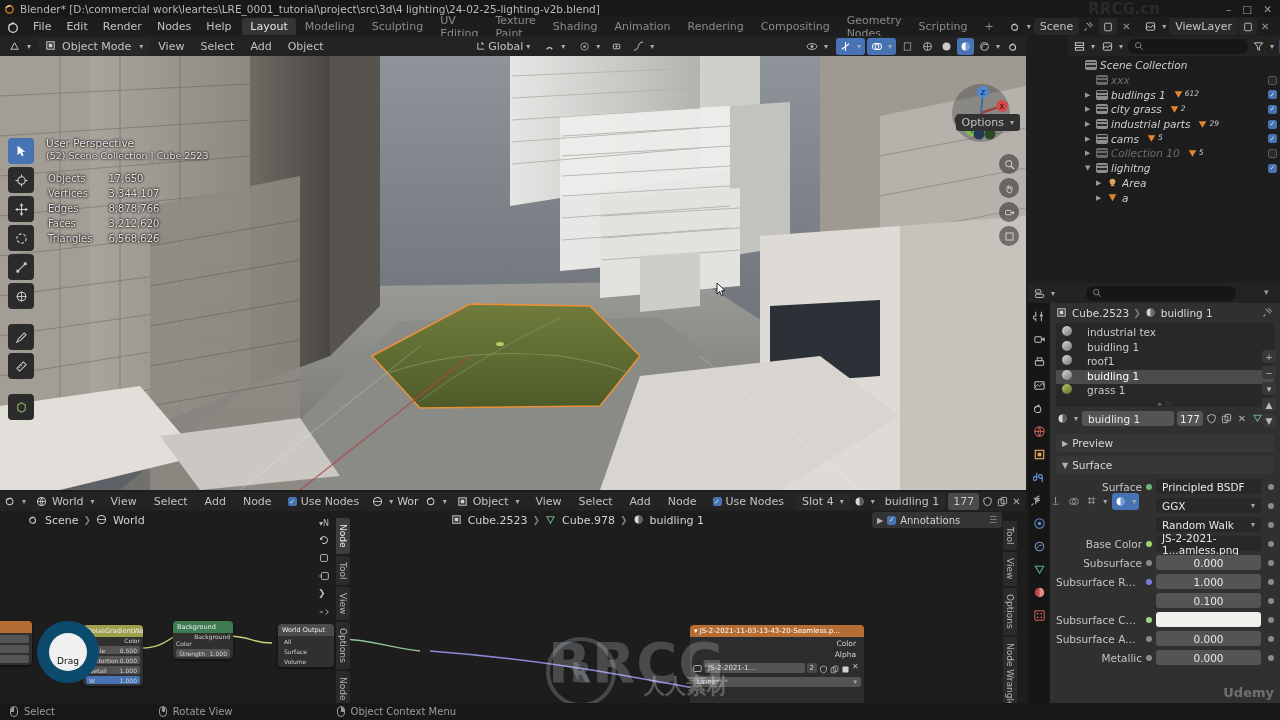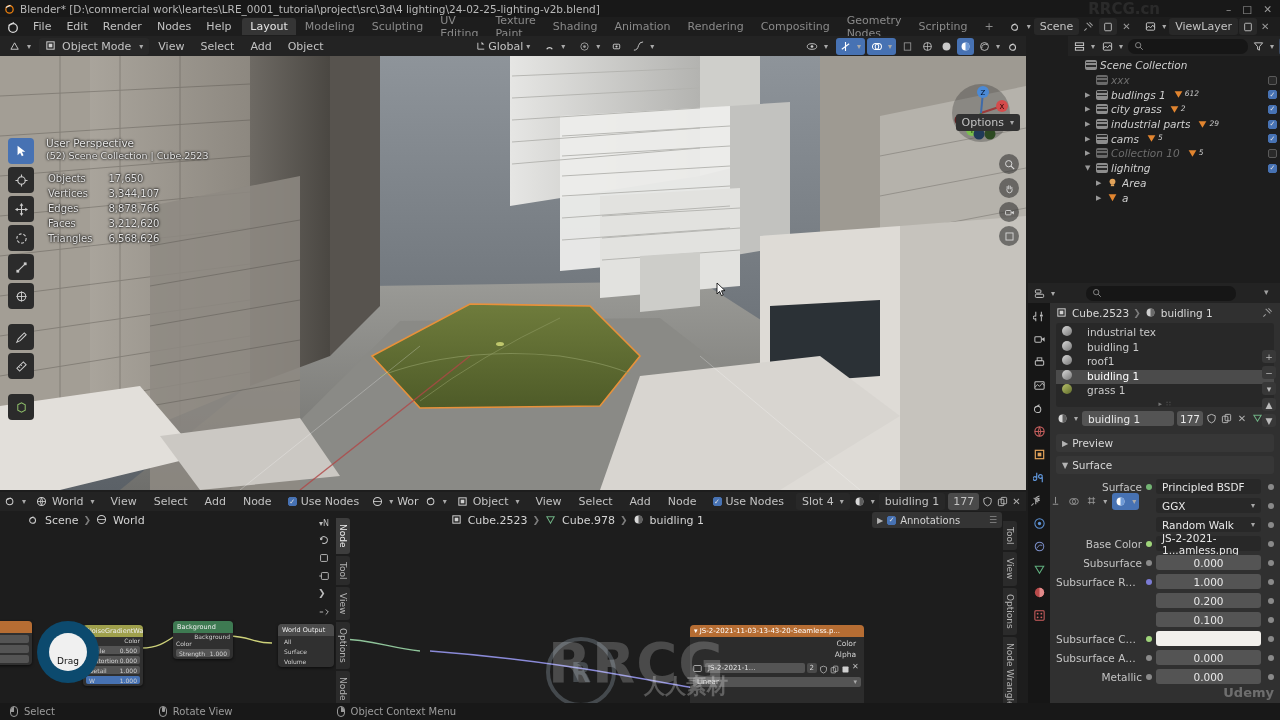--- a/index.html
+++ b/index.html
@@ -1030,26 +1030,20 @@
           <div class="fieldrow">
             <span class="flabel">Subsurface</span>
             <span class="dot"></span>
             <span class="fval">0.000</span>
             <span class="dot" style="margin-left: 3px;"></span>
           </div>
           <div class="fieldrow">
             <span class="flabel">Subsurface Radius</span>
             <span class="dot dotp"></span>
             <span class="fval">1.000</span>
-            <span class="dot" style="margin-left: 3px;"></span>
-          </div>
-          <div class="fieldrow">
-            <span class="flabel"></span>
-            <span class="dot" style="visibility: hidden;"></span>
-            <span class="fval">0.200</span>
             <span class="dot" style="margin-left: 3px;"></span>
           </div>
           <div class="fieldrow">
             <span class="flabel"></span>
             <span class="dot" style="visibility: hidden;"></span>
             <span class="fval">0.100</span>
             <span class="dot" style="margin-left: 3px;"></span>
           </div>
           <div class="fieldrow">
             <span class="flabel">Subsurface Color</span>

